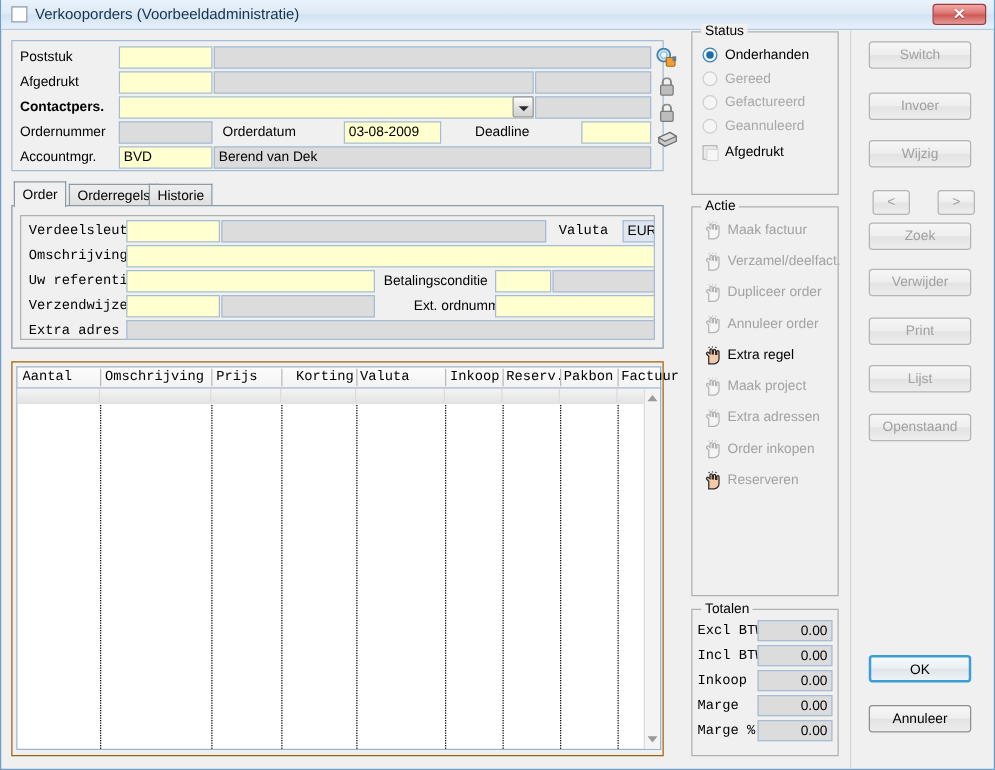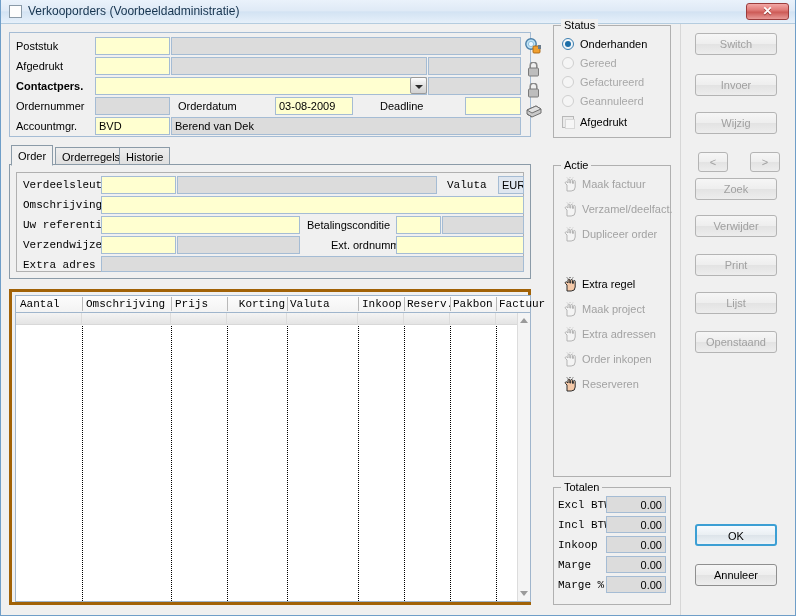--- a/index.html
+++ b/index.html
@@ -116,21 +116,21 @@
     border:1px solid #8b9ba8; background:#f0f0f0;
   }
   #tabinner {
     position:absolute; left:6px; top:7px; width:508px; height:100px;
     border:1px solid #b0b0b0;
   }
 
   
   #grid-wrap {
     position:absolute; left:8px; top:289px; width:522px; height:316px;
-    background:#f0f0f0; border:3px solid #a16207;
+    background:#f0f0f0; border:1px solid #a16207;
   }
   #grid-head {
     position:absolute; left:3px; top:3px; width:516px; height:18px;
     background:linear-gradient(to bottom,#fcfcfc,#f3f3f3);
     border:1px solid #9fb5cc;
     border-bottom:1px solid #7f7f7f;
   }
   #grid-head .hcell {
     position:absolute; top:0; height:16px; line-height:16px;
     font-family:"Liberation Mono","DejaVu Sans Mono",monospace;
@@ -166,21 +166,21 @@
     position:absolute; left:0; width:12px; height:13px; cursor:pointer;
   }
   .sb-arrow i {
     position:absolute; left:2px; top:4px;
     border-left:4px solid transparent; border-right:4px solid transparent;
   }
   .sb-up { top:1px; }  .sb-up i { border-bottom:5px solid #9a9a9a; }
   .sb-dn { bottom:1px; } .sb-dn i { border-top:5px solid #9a9a9a; }
 
   
-  #status-group { left:552px; top:25px; width:118px; height:113px; }
+  #status-group { left:552px; top:25px; width:118px; height:131px; }
   .radio-row { position:absolute; left:8px; height:16px; cursor:pointer; }
   .radio {
     position:absolute; left:0; top:2px; width:12px; height:12px;
     border-radius:50%;
     border:1px solid #9fb0bf;
     background:radial-gradient(circle at 50% 40%,#fdfdfd,#e8eef3);
   }
   .radio.on { border-color:#3c7fb1; }
   .radio.on:after{
     content:""; position:absolute; left:2px; top:2px; width:6px; height:6px;
@@ -447,20 +447,29 @@
     <div class="action-row" style="top:58px;">
       <span class="hand">
         <svg width="16" height="16" viewBox="0 0 16 16">
           <path d="M5 14 V8 l-1.6-1.6 a1 1 0 0 1 1.4-1.4 L6 6 V3 a0.9 0.9 0 0 1 1.8 0 V6 h0.9 V3.4 a0.9 0.9 0 0 1 1.8 0 V6.4 h0.9 V4.4 a0.9 0.9 0 0 1 1.8 0 V10 a4 4 0 0 1-4 4 Z" fill="#f4f4f4" stroke="#b3b3b3" stroke-width="1"></path>
           <path d="M8 1 V0 M5.5 1.4 L5 0.5 M10.5 1.4 L11 0.5" stroke="#c4c4c4" stroke-width="1"></path>
         </svg>
       </span>
       <span class="al">Dupliceer order</span>
     </div>
 
+    <div class="action-row" style="top:83px;">
+      <span class="hand">
+        <svg width="16" height="16" viewBox="0 0 16 16">
+          <path d="M5 14 V8 l-1.6-1.6 a1 1 0 0 1 1.4-1.4 L6 6 V3 a0.9 0.9 0 0 1 1.8 0 V6 h0.9 V3.4 a0.9 0.9 0 0 1 1.8 0 V6.4 h0.9 V4.4 a0.9 0.9 0 0 1 1.8 0 V10 a4 4 0 0 1-4 4 Z" fill="#f4f4f4" stroke="#b3b3b3" stroke-width="1"></path>
+          <path d="M8 1 V0 M5.5 1.4 L5 0.5 M10.5 1.4 L11 0.5" stroke="#c4c4c4" stroke-width="1"></path>
+        </svg>
+      </span>
+      <span class="al">Annuleer order</span>
+    </div>
 
     <div class="action-row on" style="top:108px;text-align:right;">
       <span class="hand">
         <svg width="16" height="16" viewBox="0 0 16 16">
           <path d="M5 14 V8 l-1.6-1.6 a1 1 0 0 1 1.4-1.4 L6 6 V3 a0.9 0.9 0 0 1 1.8 0 V6 h0.9 V3.4 a0.9 0.9 0 0 1 1.8 0 V6.4 h0.9 V4.4 a0.9 0.9 0 0 1 1.8 0 V10 a4 4 0 0 1-4 4 Z" fill="#f5c9a8" stroke="#2b2b2b" stroke-width="1"></path>
           <path d="M8 1 V0 M5.5 1.4 L5 0.5 M10.5 1.4 L11 0.5" stroke="#2b2b2b" stroke-width="1"></path>
         </svg>
       </span>
       <span class="al">Extra regel</span>
     </div>

